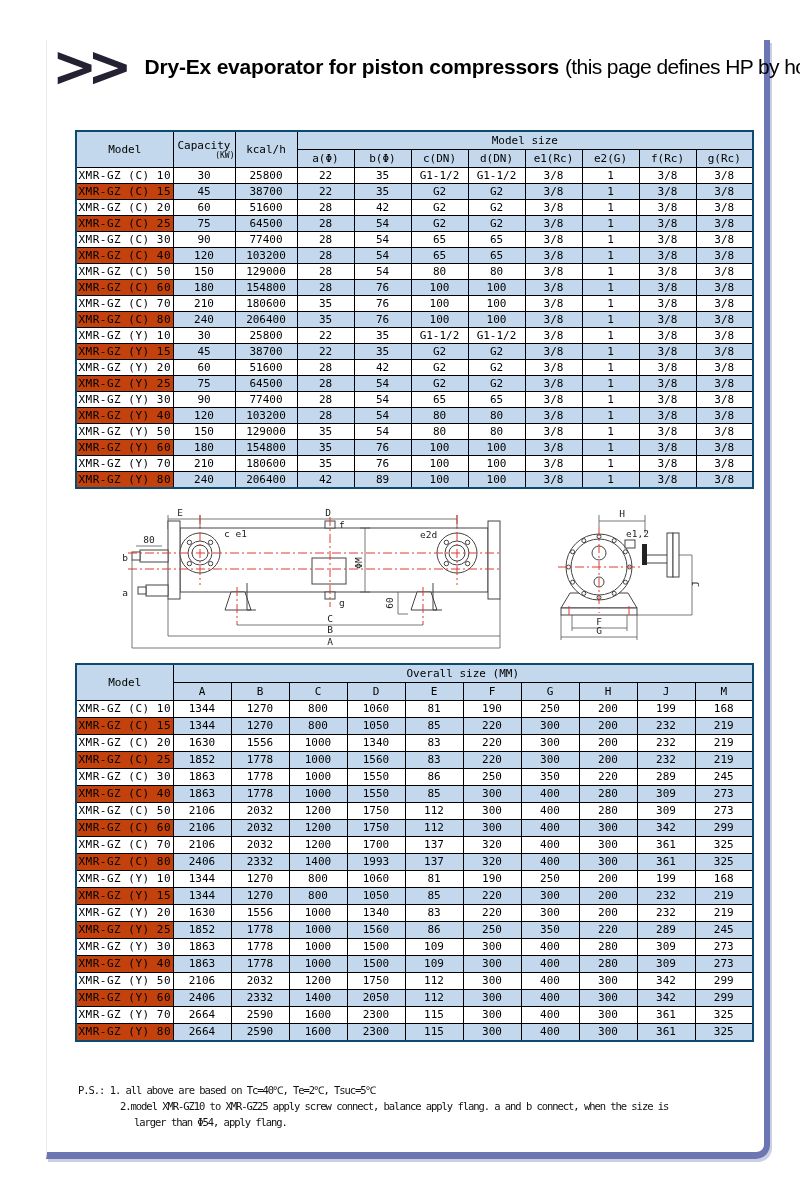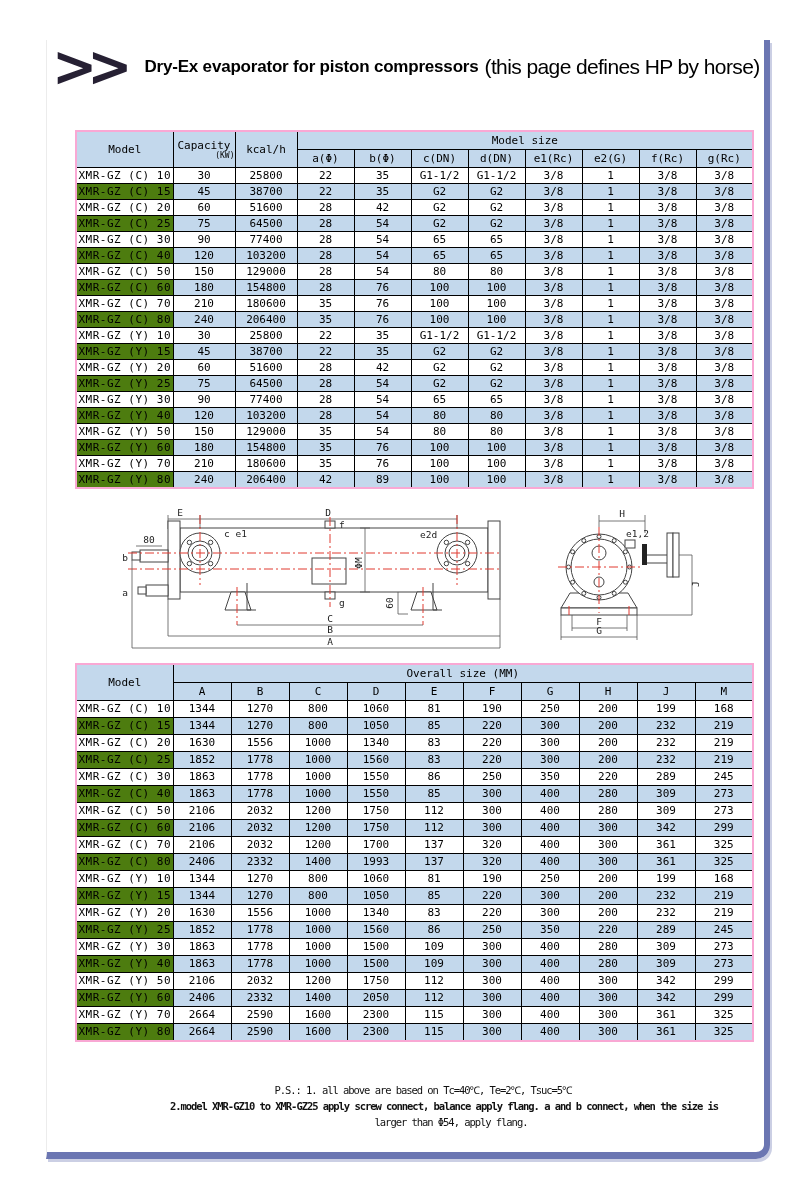--- a/index.html
+++ b/index.html
@@ -14,51 +14,51 @@
   
   .frame{position:absolute;left:46px;top:40px;width:717px;height:1112px;
          border-left:1px solid #ececec;border-right:6px solid var(--frame);
          border-bottom:7px solid var(--frame);border-bottom-right-radius:14px;
          box-shadow:2px 3px 0 rgba(107,118,178,.35);}
 
   
   .hdr{position:absolute;left:52px;top:40px;display:flex;align-items:center;white-space:nowrap;}
   .chev{font-family:"DejaVu Sans",sans-serif;font-weight:700;font-size:54px;line-height:1;
         letter-spacing:-10px;color:#262033;margin-right:22px;transform:scaleY(1.05);}
-  .title{font-size:17px;font-weight:700;letter-spacing:-.2px;margin:0 6px 0 0;display:inline;}
+  .title{font-size:21px;font-weight:700;letter-spacing:-.2px;margin:0 6px 0 0;display:inline;}
   .subtitle{font-size:21px;font-weight:400;letter-spacing:-.6px;}
 
   
-  table{border-collapse:collapse;table-layout:fixed;border:2px solid #f9a8d4;background:#fff;}
+  table{border-collapse:collapse;table-layout:fixed;border:2px solid #0c4a6e;background:#fff;}
   th,td{border:1px solid #000;text-align:center;vertical-align:middle;padding:0;
         font-family:"DejaVu Sans Mono","Liberation Mono",monospace;}
   thead th{background:var(--blue);font-size:11px;font-weight:400;height:17px;line-height:13px;}
   thead .unit{font-size:8px;line-height:8px;text-align:right;}
   tbody td{font-size:11px;height:15px;line-height:15px;}
   .t2 tbody td{height:16px;line-height:16px;}
   tbody tr.alt td{background:var(--blue);}
-  tbody tr.alt td.model-cell{background:#4d7c0f;}
+  tbody tr.alt td.model-cell{background:#c2410c;}
   td.model-cell{letter-spacing:.5px;}
   .tbl1{position:absolute;left:75px;top:130px;}
   .tbl1 table{width:678px;}
   .tbl2{position:absolute;left:75px;top:663px;}
   .tbl2 table{width:678px;}
 
   
   .diagram{position:absolute;left:90px;top:503px;width:660px;height:160px;}
   .dwg{stroke:#444;stroke-width:1;fill:none;}
   .dwg-thin{stroke:#555;stroke-width:.8;fill:none;}
   .dwg-red{stroke:var(--red);stroke-width:1;fill:none;stroke-dasharray:9 3 2 3;}
   .dwg-fill{fill:#fff;stroke:#444;stroke-width:1;}
   .dlabel{font-family:"DejaVu Sans Mono",monospace;font-size:9.5px;fill:#222;stroke:none;}
 
   
   .notes{position:absolute;left:78px;top:1082px;width:690px;
          font-family:"DejaVu Sans Mono","Liberation Mono",monospace;
-         font-size:10.5px;letter-spacing:-1.05px;line-height:16px;color:#111;text-align:center;}
+         font-size:10.5px;letter-spacing:-1.05px;line-height:16px;color:#111;}
   .note-line{white-space:nowrap;}
 </style>
 </head>
 <body>
 
 <div class="page">
   <div class="frame"></div>
 
   <div class="hdr">
     <span class="chev">&gt;&gt;</span>
@@ -796,16 +796,16 @@
             <td>300</td>
             <td>361</td>
             <td>325</td>
           </tr>
         </tbody>
     </table>
   </div>
 
   <div class="notes">
       <div class="note-line" style="padding-left: 0px;">P.S.: 1. all above are based on Tc=40℃, Te=2℃, Tsuc=5℃</div>
-      <div class="note-line" style="padding-left: 42px; font-weight: bold;">2.model XMR-GZ10 to XMR-GZ25 apply screw connect, balance apply flang. a and b connect, when the size is</div>
+      <div class="note-line" style="padding-left: 42px;">2.model XMR-GZ10 to XMR-GZ25 apply screw connect, balance apply flang. a and b connect, when the size is</div>
       <div class="note-line" style="padding-left: 56px;">larger than Φ54, apply flang.</div>
     </div>
 </div>
 
 </body></html>

